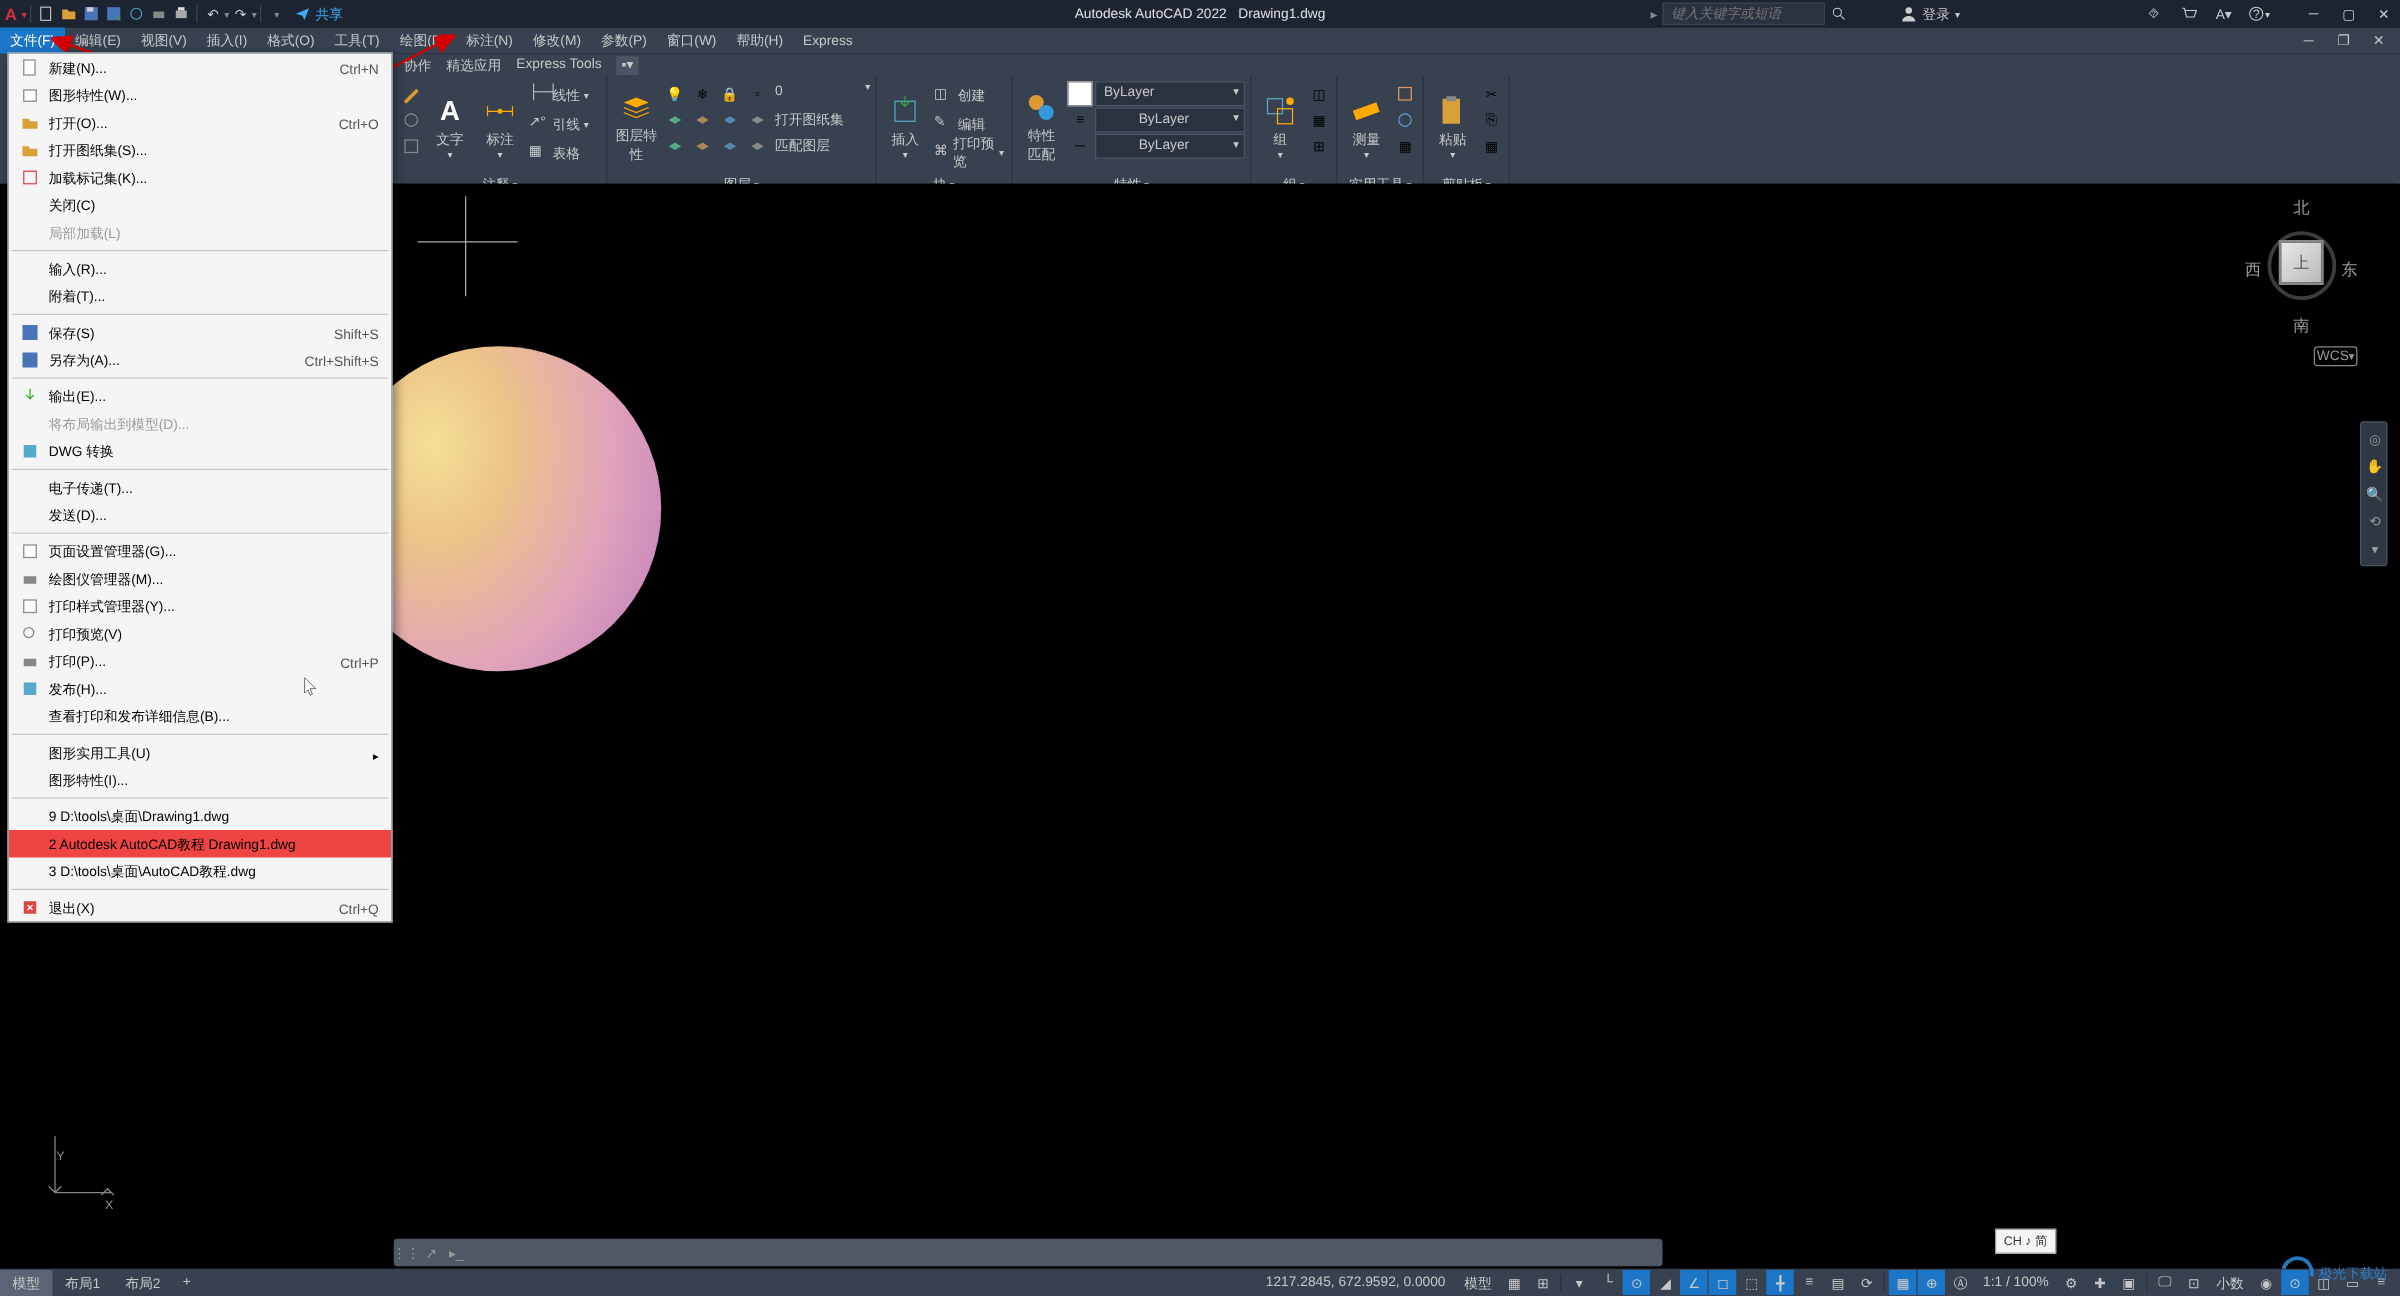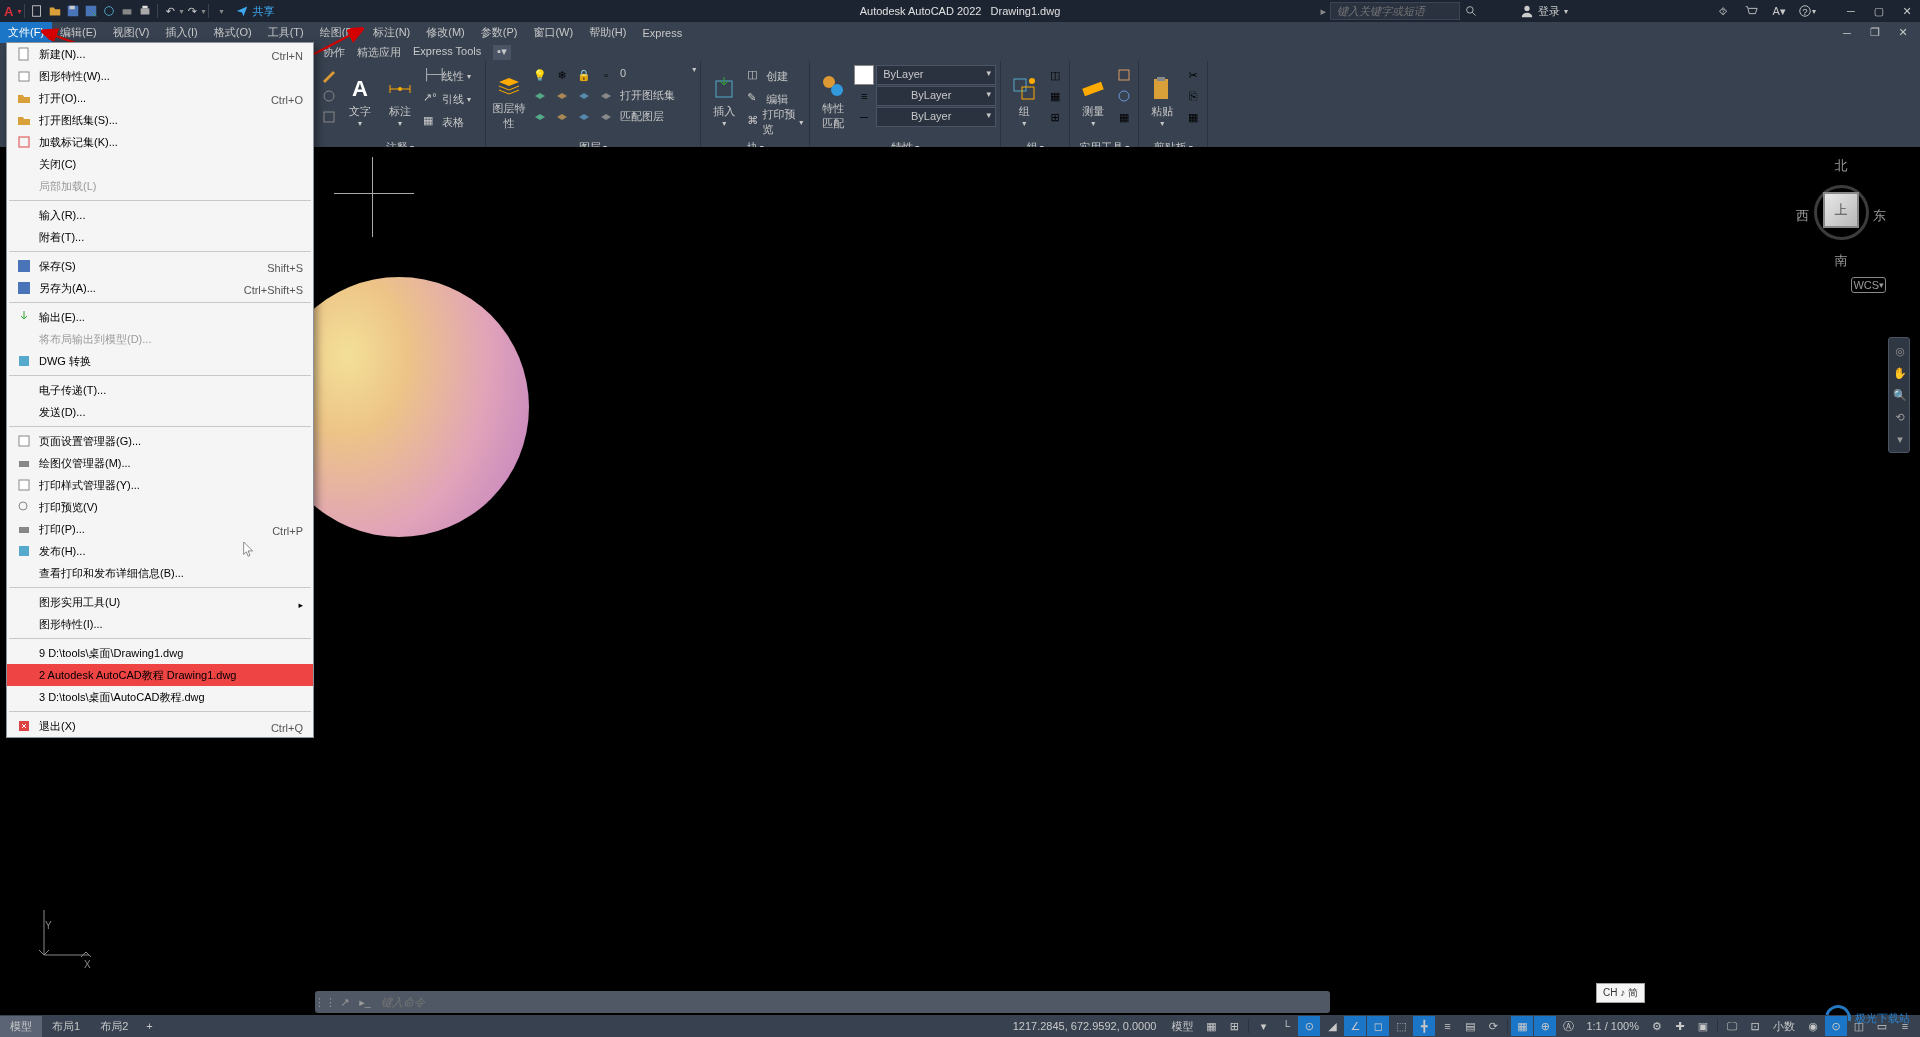--- a/index.html
+++ b/index.html
@@ -739,21 +739,20 @@
 </svg>
 
 <svg class="cursor-arrow" viewBox="0 0 12 18">
     <path d="M0 0l0 14 3-3 2 5 2-1-2-5 5 0z" fill="#fff" stroke="#000" stroke-width="0.5"></path>
   </svg>
 
 <div class="cmd-area">
   <span class="cmd-handle">⋮⋮</span>
   <span class="cmd-handle">↗</span>
   <span class="cmd-handle">▸_</span>
-  <input class="cmd-input" placeholder="键入命令" style="">
 </div>
 
 <div class="ime-badge">CH ♪ 简</div>
 
 <div class="statusbar">
   <div class="layout-tabs">
     <span class="lt active">模型</span>
     <span class="lt">布局1</span>
     <span class="lt">布局2</span>
     <span class="lt-add">+</span>

